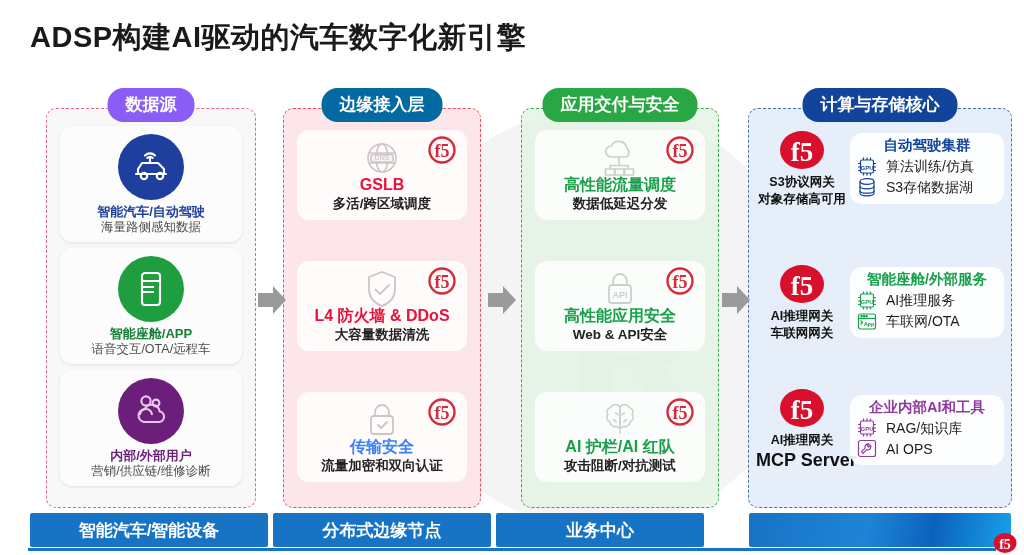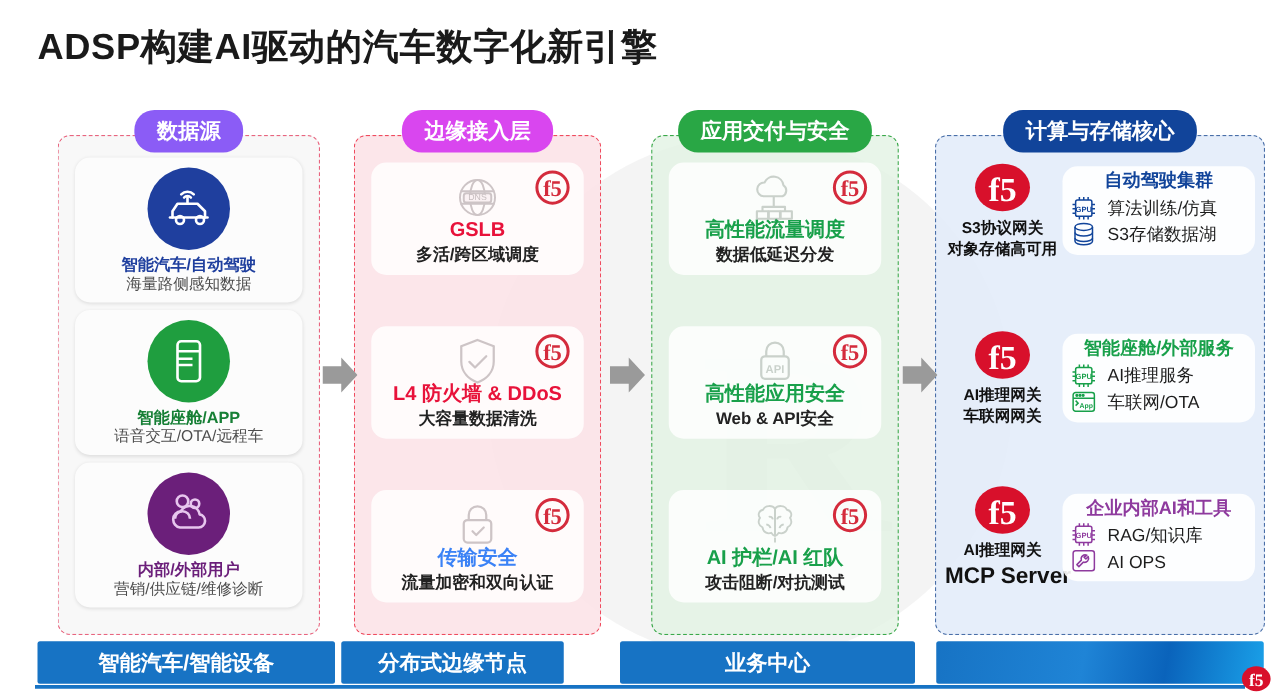--- a/index.html
+++ b/index.html
@@ -45,21 +45,21 @@
     z-index: 5; text-align:center;
   }
 
   
   #col0 { left: 46px;  top: 88px; width: 210px; }
   #col0 .col-frame { width: 210px; height: 400px; border: 1.6px dashed #e8657f; background: rgba(245,245,245,0.75); }
   #col0 .pill { background: #8b5cf6; }
 
   #col1 { left: 283px; top: 88px; width: 198px; }
   #col1 .col-frame { width: 198px; height: 400px; border: 1.6px dashed #ef4b5e; background: rgba(252,226,230,0.85); }
-  #col1 .pill { background: #d946ef; }
+  #col1 .pill { background: #0369a1; }
 
   #col2 { left: 521px; top: 88px; width: 198px; }
   #col2 .col-frame { width: 198px; height: 400px; border: 1.6px dashed #3aa84a; background: rgba(226,243,228,0.8); }
   #col2 .pill { background: #29a745; }
 
   #col3 { left: 748px; top: 88px; width: 264px; }
   #col3 .col-frame { width: 264px; height: 400px; border: 1.6px dashed #4a6fa8; background: rgba(226,235,249,0.85); }
   #col3 .pill { background: #11449a; }
 
   
@@ -466,22 +466,22 @@
               </svg>
           </span>
           <span>AI OPS</span>
         </div>
       </div>
     </div>
   </div>
 
   <div class="botline"></div>
   <div class="botbar" style="left:30px;width:238px">智能汽车/智能设备</div>
-  <div class="botbar" style="left:273px;width:178px">分布式边缘节点</div>
-  <div class="botbar" style="left:496px;width:236px">业务中心</div>
+  <div class="botbar" style="left:273px;width:218px">分布式边缘节点</div>
+  <div class="botbar" style="left:496px;width:208px">业务中心</div>
   <div class="botbar grad" style="left:749px;width:262px"></div>
 
   <div class="f5corner">
     <svg width="26" height="22" viewBox="0 0 26 22">
         <ellipse cx="13" cy="11" rx="11.5" ry="10" fill="#d8102b"></ellipse>
         <text x="13" y="17" font-size="14" font-weight="bold" font-family="Liberation Serif, serif" fill="#fff" text-anchor="middle">f5</text>
       </svg>
   </div>
 
 </div>

